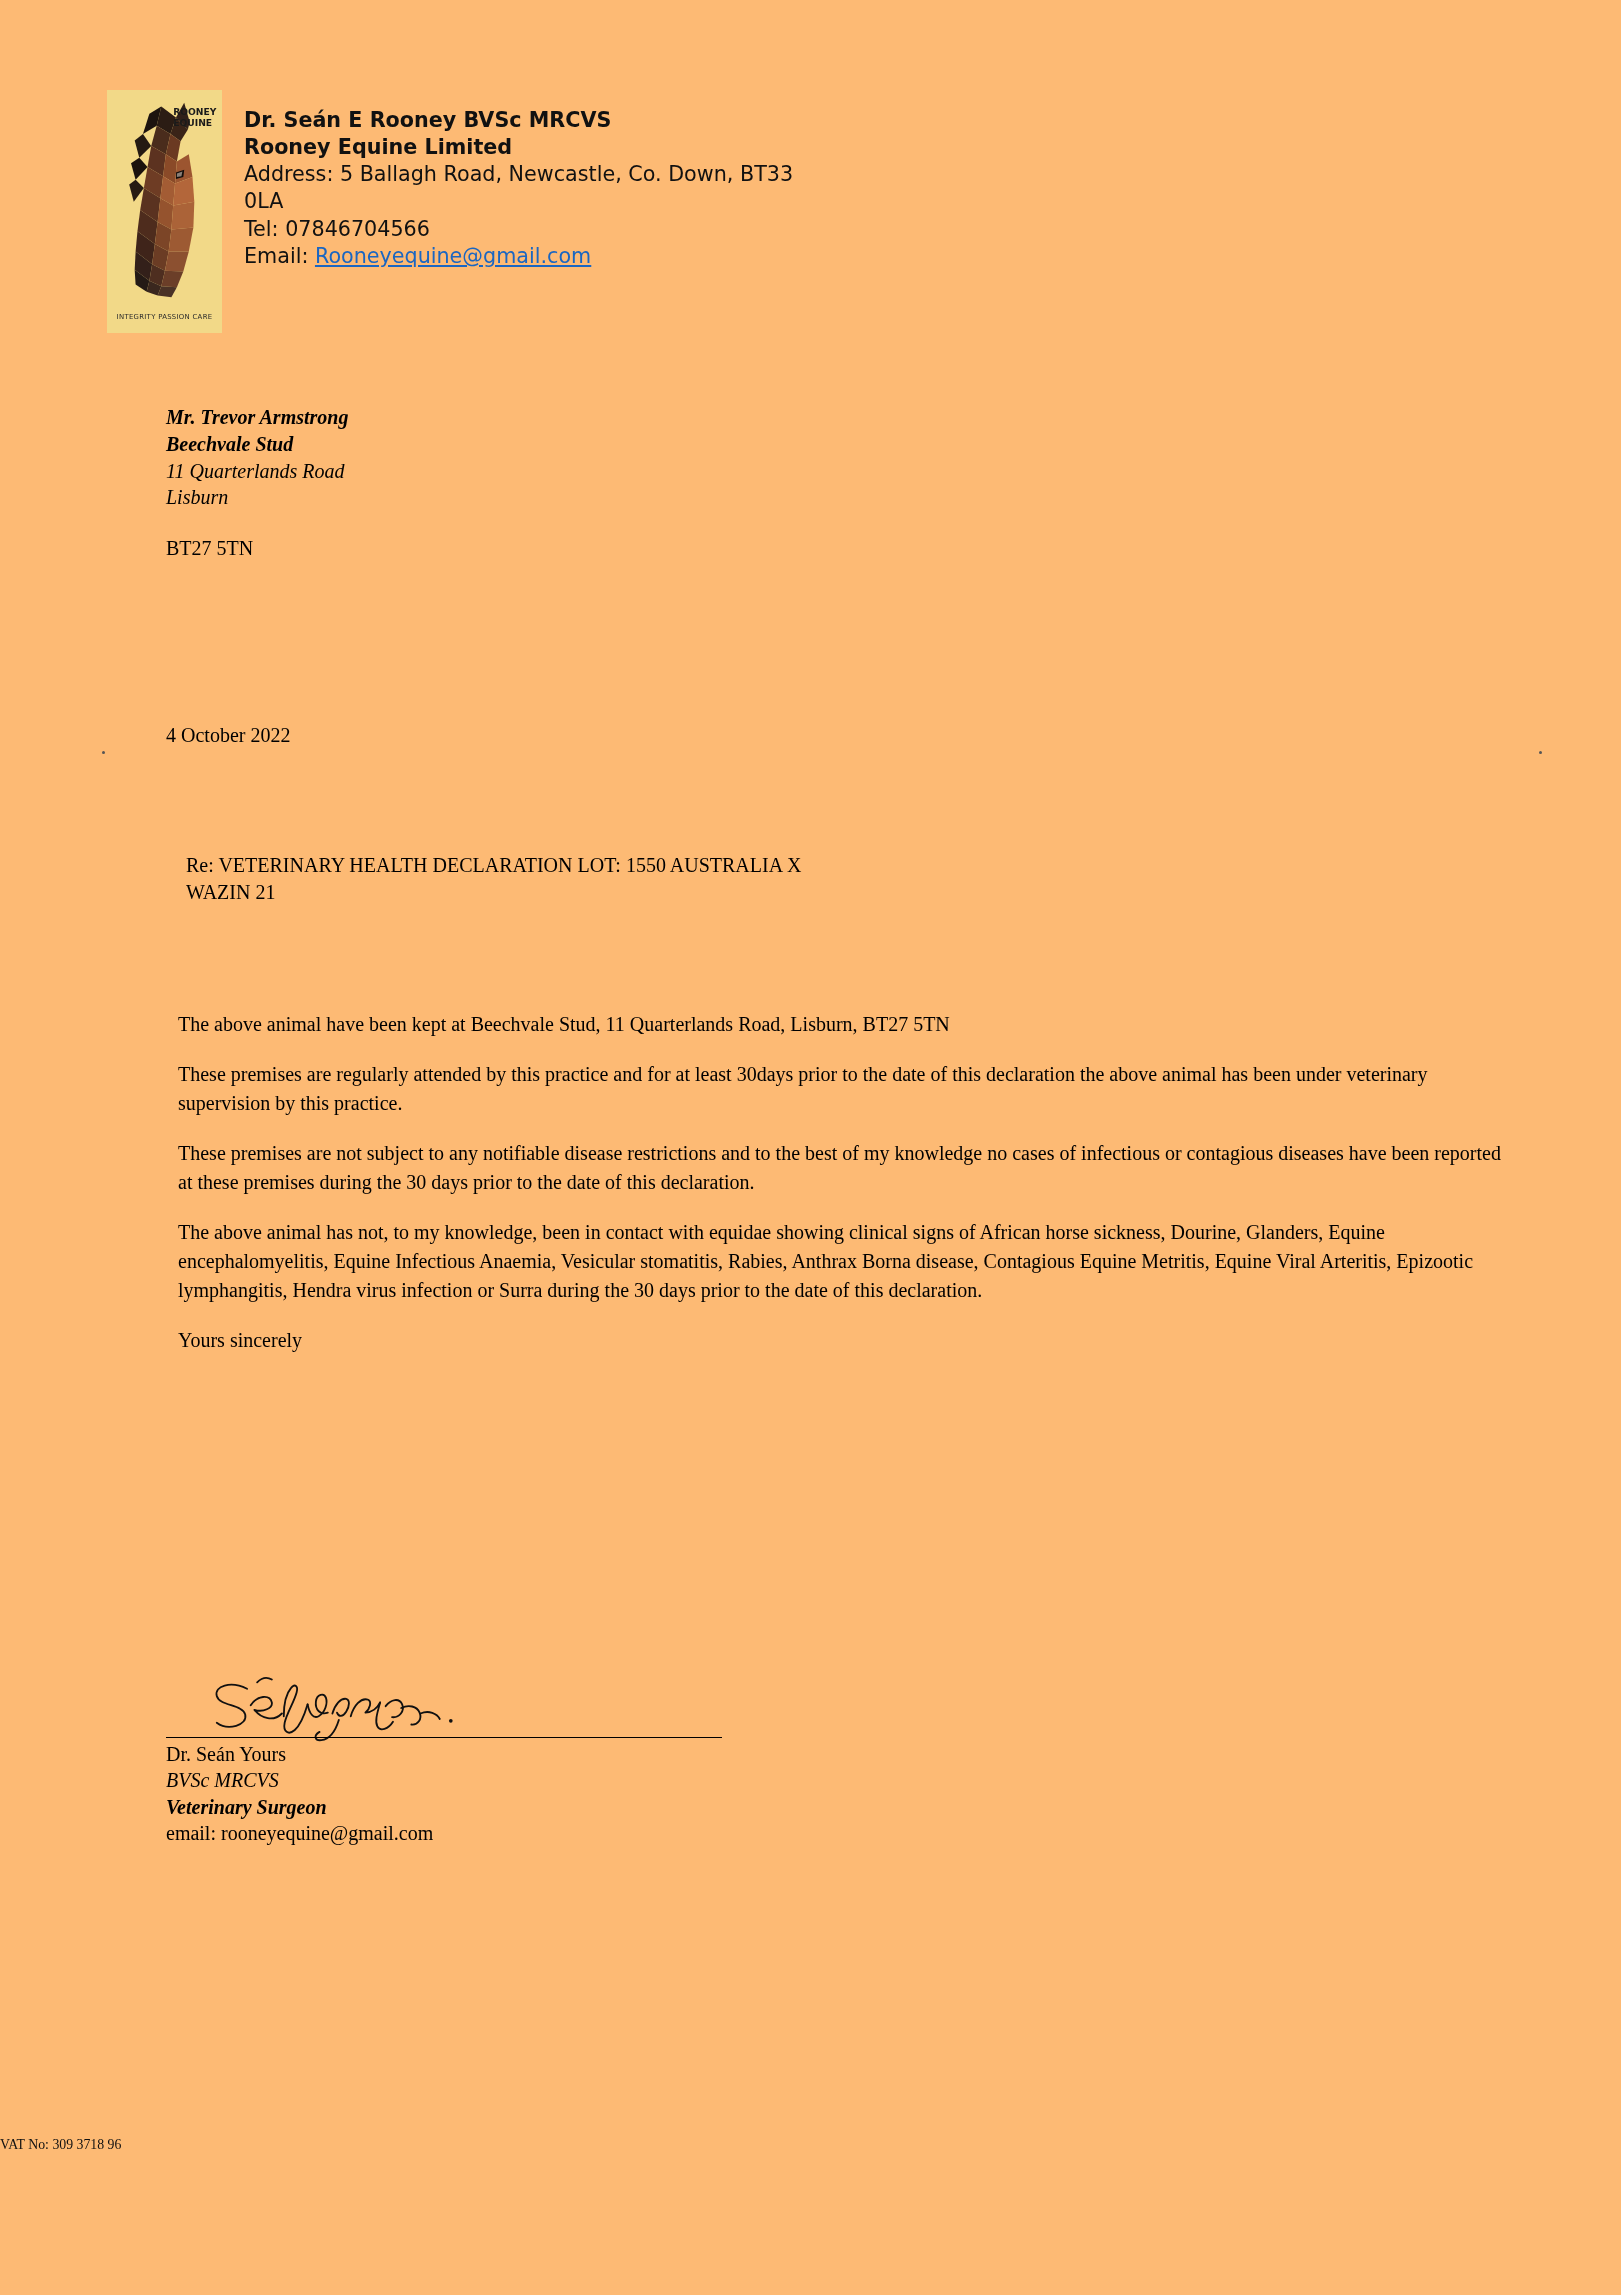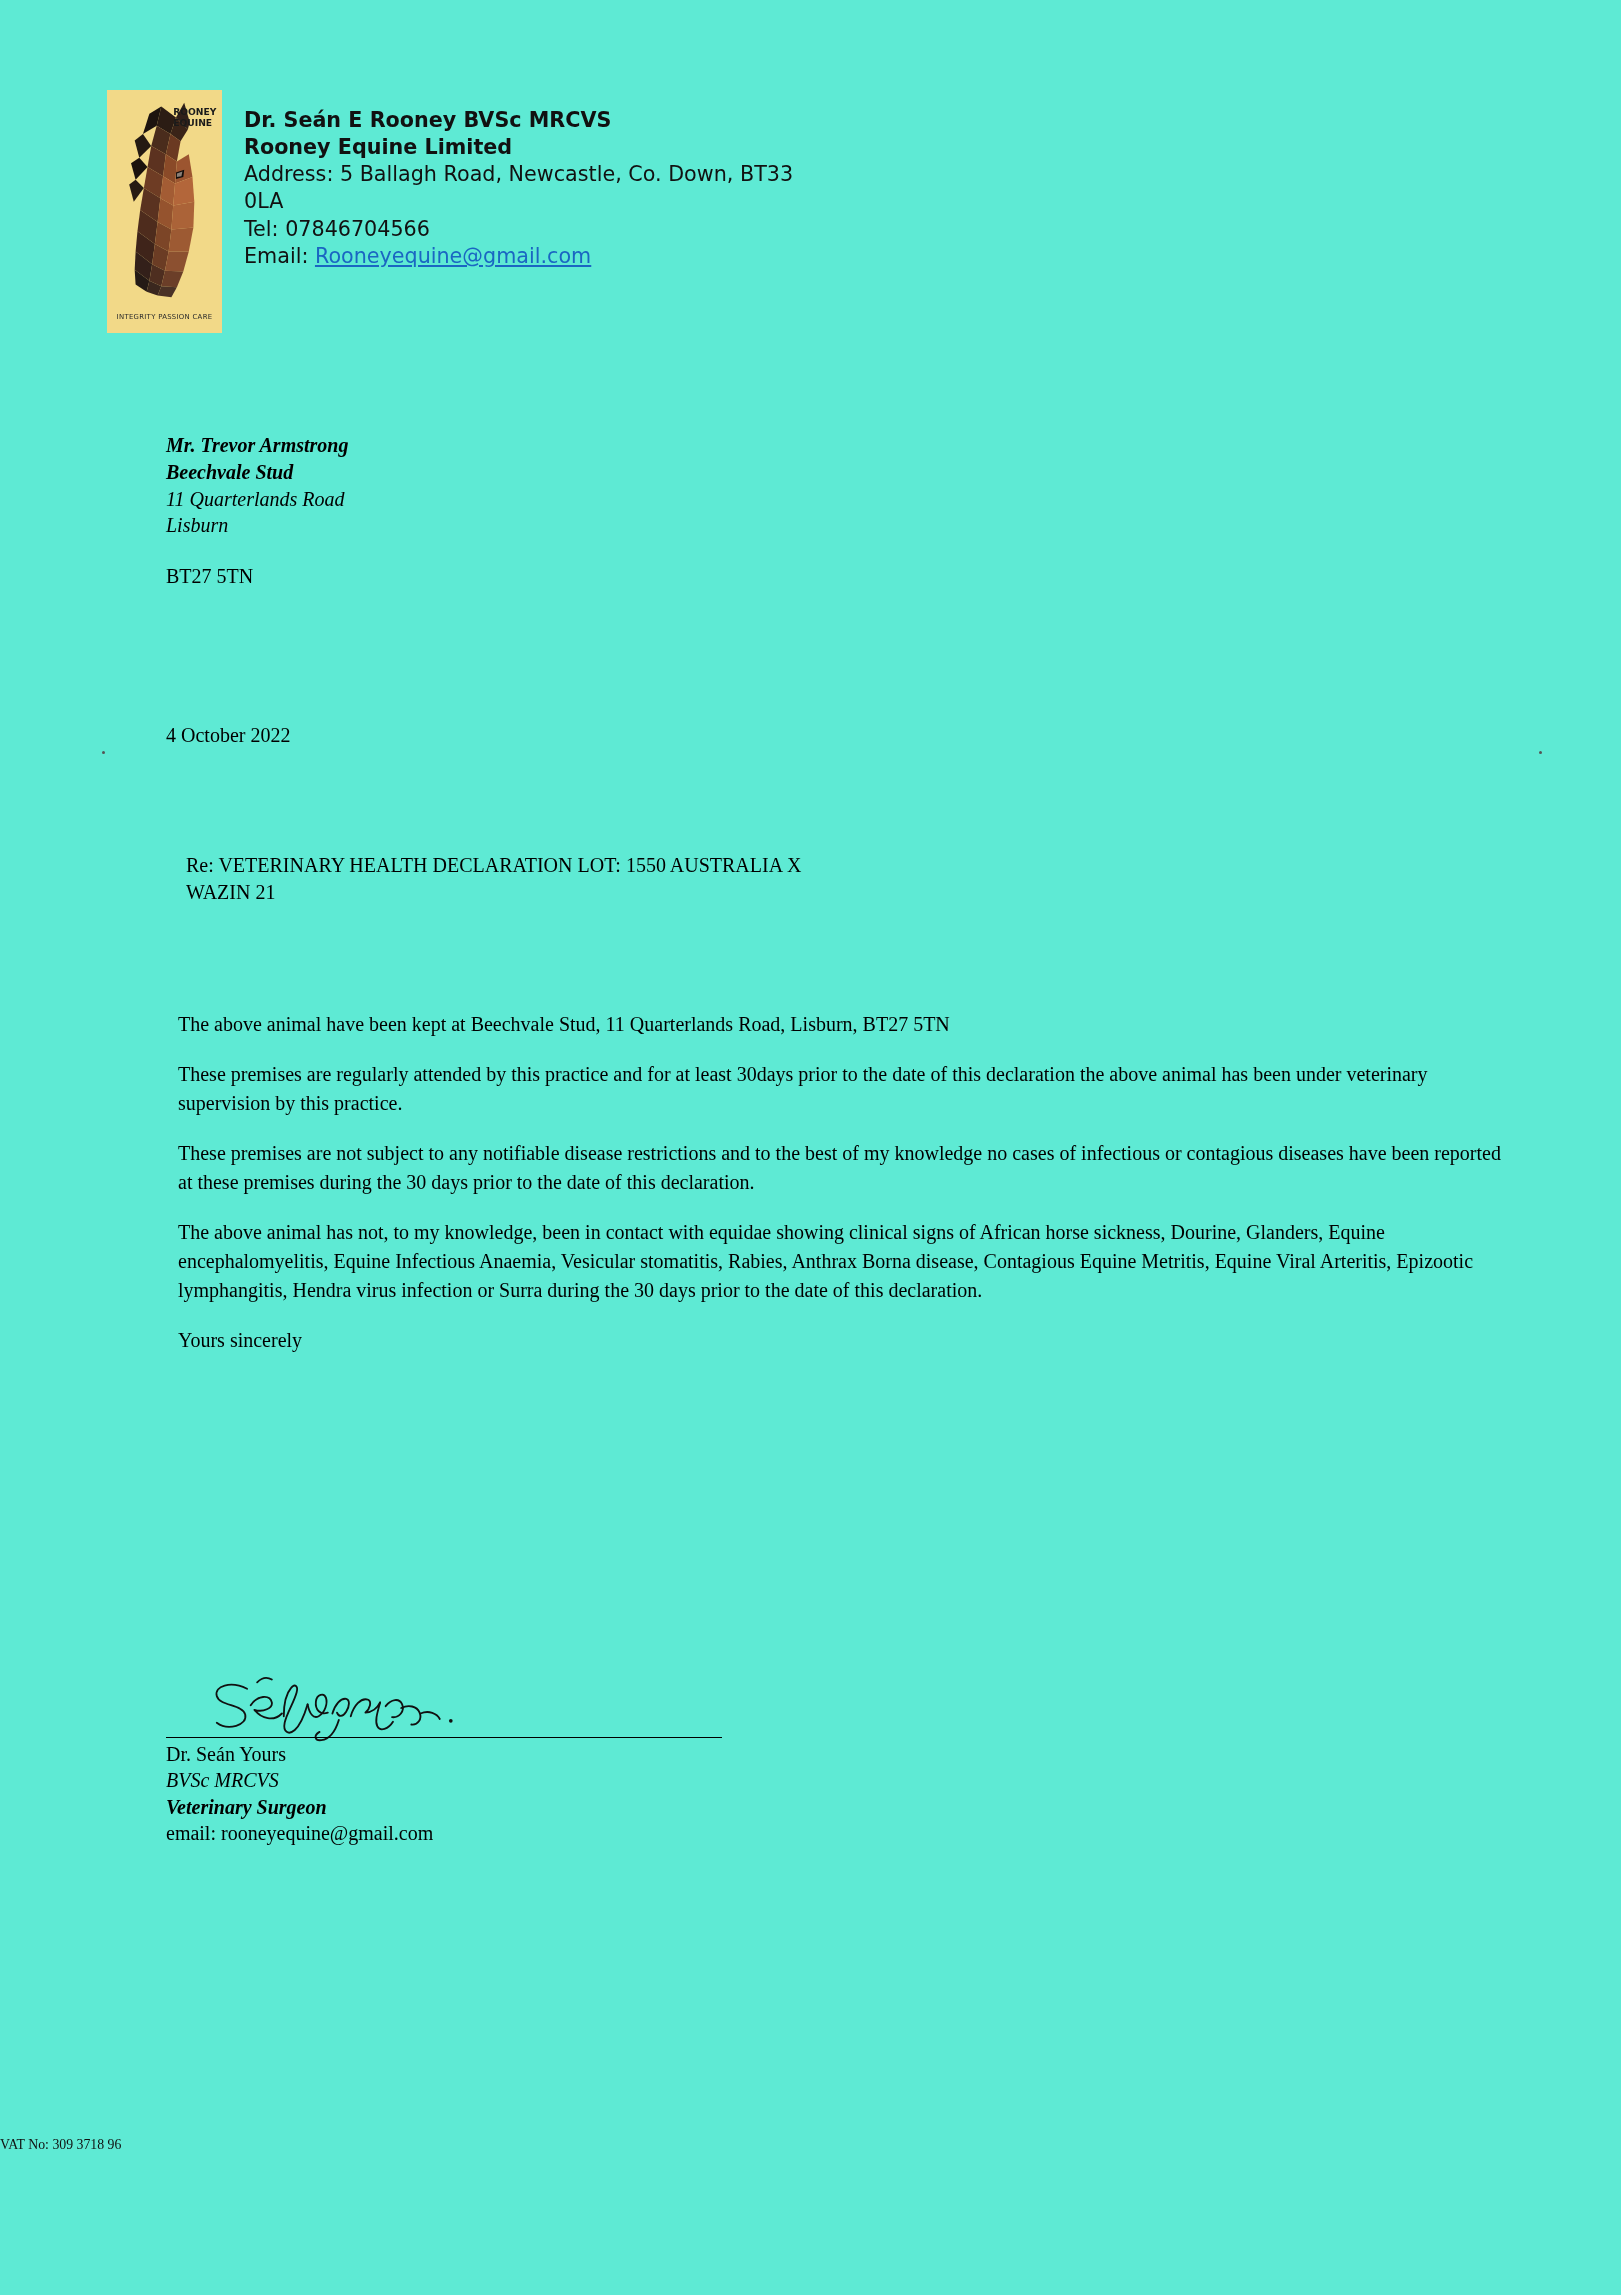--- a/index.html
+++ b/index.html
@@ -12,21 +12,21 @@
     height: 2295px;
     position: relative;
     font-family: "Liberation Serif", serif;
     color: #000000;
     overflow: hidden;
   }
 
   .page {
     position: absolute;
     inset: 0;
-    background: #5eead4;
+    background: #fdba74;
   }
 
   
   .letterhead {
     position: absolute;
     top: 90px;
     left: 107px;
     display: flex;
     align-items: flex-start;
   }
@@ -53,21 +53,20 @@
   .head-link { color: #1a66c2; text-decoration: underline; }
 
   
   .recipient {
     position: absolute;
     top: 404px;
     left: 166px;
     font-family: "Liberation Serif", serif;
     font-size: 20px;
     line-height: 1.34;
-    margin-top: 28px;
   }
   .recipient .bi { font-weight: bold; font-style: italic; }
   .recipient .it { font-style: italic; }
   .recipient .postcode { display: block; margin-top: 24px; }
 
   
   .date-line {
     position: absolute;
     top: 724px;
     left: 166px;

